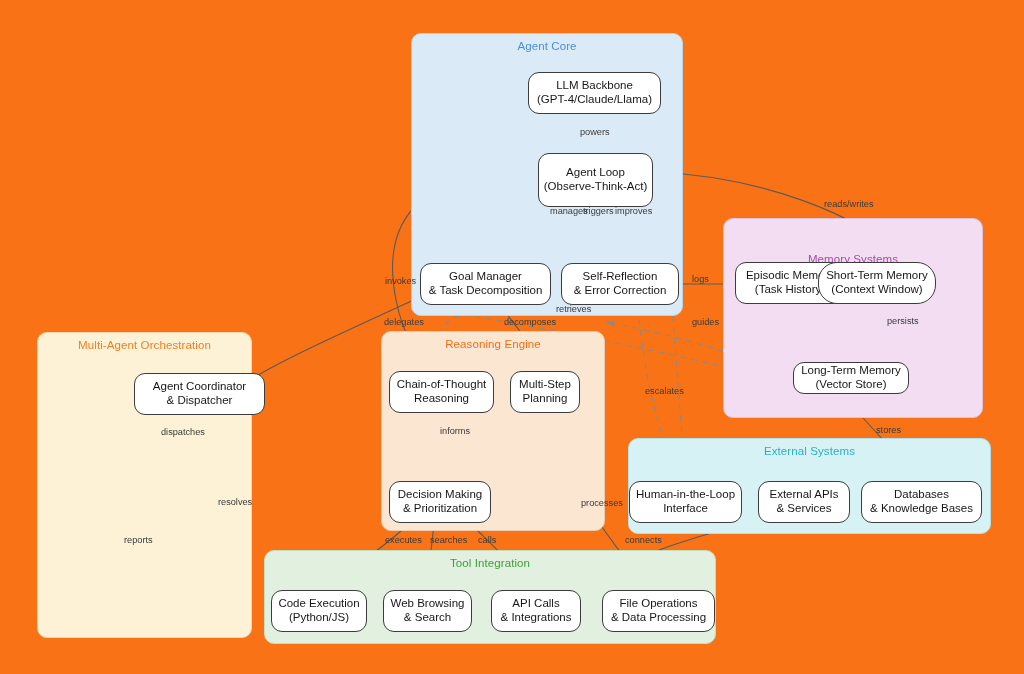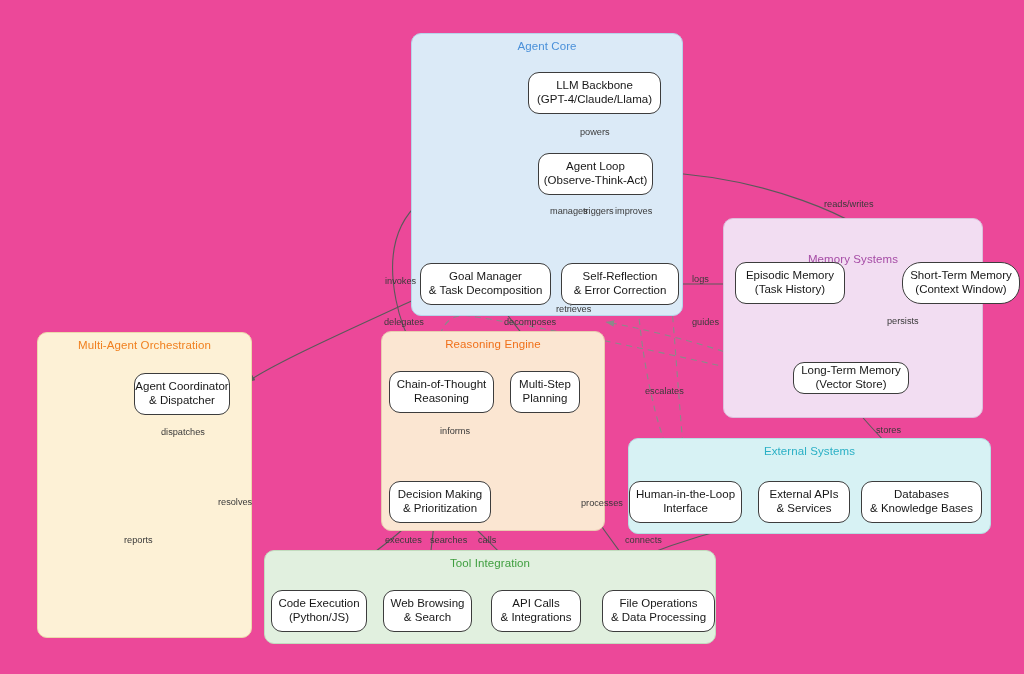--- a/index.html
+++ b/index.html
@@ -7,21 +7,21 @@
     padding: 0;
     background: #ffffff;
   }
   body {
     font-family: "Liberation Sans", sans-serif;
   }
   #canvas {
     position: relative;
     width: 1024px;
     height: 674px;
-    background: #ec4899;
+    background: #f97316;
     overflow: hidden;
   }
   #edges {
     position: absolute;
     left: 0;
     top: 0;
     width: 1024px;
     height: 674px;
     pointer-events: none;
   }
@@ -130,21 +130,21 @@
   <div class="cluster" style="left:264px;top:550px;width:452px;height:94px;background:#e1f0df;border-color:#c2dcbf;">
     <div class="cluster-title" style="color:#3f9e3f;">Tool Integration</div>
   </div>
 
   <div class="node" style="left:528px;top:72px;width:133px;height:42px;">
     <div>
         <span class="nl">LLM Backbone</span>
         <span class="nl">(GPT-4/Claude/Llama)</span>
       </div>
   </div>
-  <div class="node" style="left:538px;top:153px;width:115px;height:42px;">
+  <div class="node" style="left:538px;top:153px;width:115px;height:54px;">
     <div>
         <span class="nl">Agent Loop</span>
         <span class="nl">(Observe-Think-Act)</span>
       </div>
   </div>
   <div class="node" style="left:420px;top:263px;width:131px;height:42px;">
     <div>
         <span class="nl">Goal Manager</span>
         <span class="nl">&amp; Task Decomposition</span>
       </div>
@@ -154,33 +154,33 @@
         <span class="nl">Self-Reflection</span>
         <span class="nl">&amp; Error Correction</span>
       </div>
   </div>
   <div class="node" style="left:735px;top:262px;width:110px;height:42px;">
     <div>
         <span class="nl">Episodic Memory</span>
         <span class="nl">(Task History)</span>
       </div>
   </div>
-  <div class="node" style="left:902px;top:262px;width:118px;height:42px;border-radius:19px;">
+  <div class="node" style="left:818px;top:262px;width:118px;height:42px;border-radius:19px;">
     <div>
         <span class="nl">Short-Term Memory</span>
         <span class="nl">(Context Window)</span>
       </div>
   </div>
   <div class="node" style="left:793px;top:362px;width:116px;height:32px;">
     <div>
         <span class="nl">Long-Term Memory</span>
         <span class="nl">(Vector Store)</span>
       </div>
   </div>
-  <div class="node" style="left:134px;top:373px;width:96px;height:42px;">
+  <div class="node" style="left:134px;top:373px;width:131px;height:42px;">
     <div>
         <span class="nl">Agent Coordinator</span>
         <span class="nl">&amp; Dispatcher</span>
       </div>
   </div>
   <div class="node" style="left:389px;top:371px;width:105px;height:42px;">
     <div>
         <span class="nl">Chain-of-Thought</span>
         <span class="nl">Reasoning</span>
       </div>

